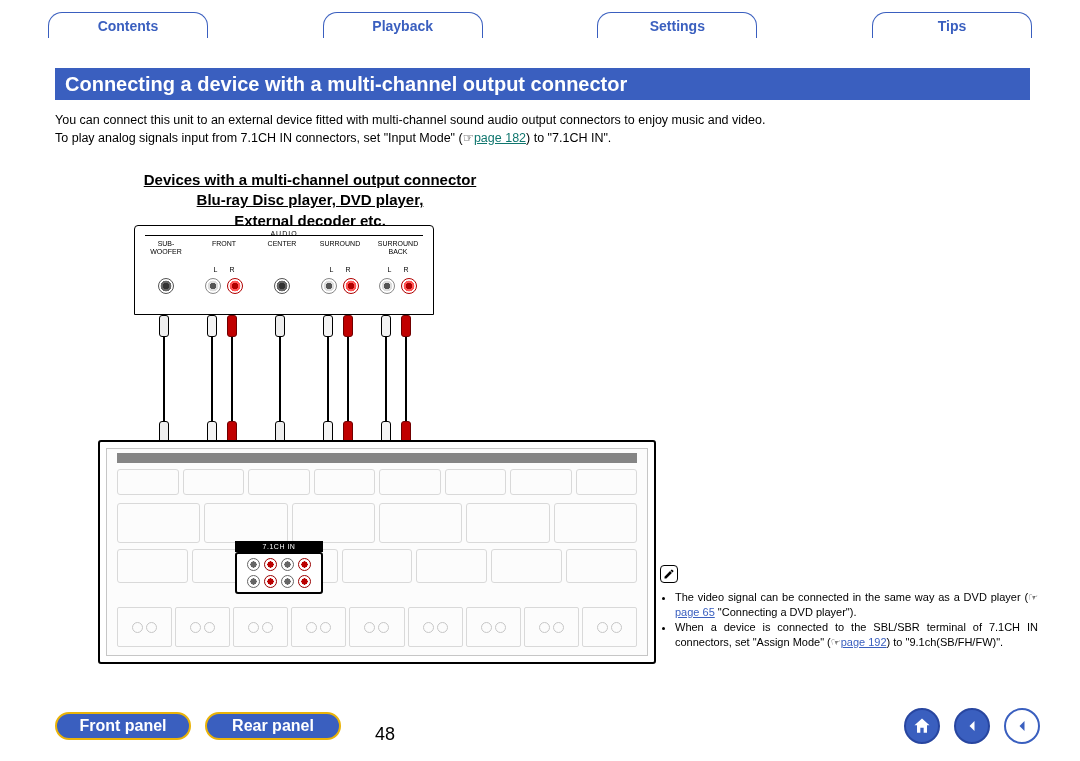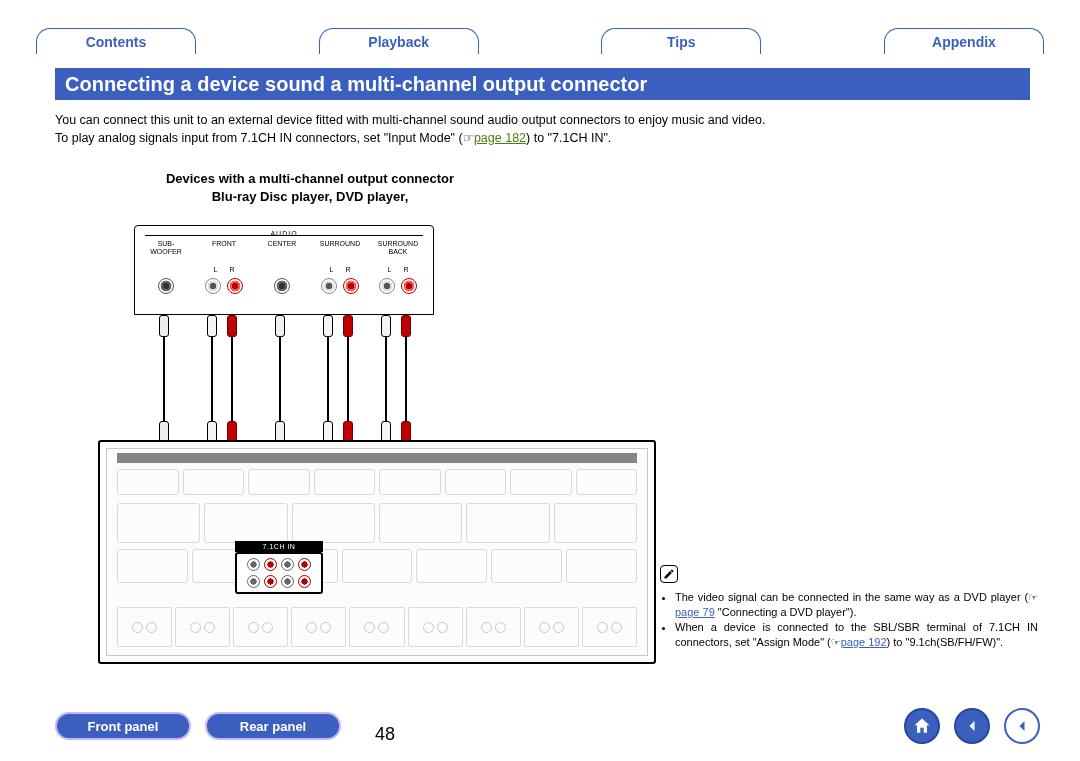--- a/index.html
+++ b/index.html
@@ -7,26 +7,26 @@
     width: 1080px;
     height: 761px;
     font-family: Arial, Helvetica, sans-serif;
     background: #fff;
     position: relative;
     color: #000;
   }
   
   .topnav {
     position: absolute;
-    top: 28px;
+    top: 12px;
     left: 0; right: 0;
     height: 30px;
     display: flex;
     justify-content: space-between;
-    padding: 0 36px;
+    padding: 0 48px;
   }
   .tab {
     width: 160px;
     height: 26px;
     border: 1.5px solid #3a5fbf;
     border-top-left-radius: 14px;
     border-top-right-radius: 14px;
     border-bottom: none;
     display: flex;
     align-items: center;
@@ -52,30 +52,31 @@
     padding-left: 10px;
   }
   .intro {
     position: absolute;
     top: 112px;
     left: 55px;
     right: 50px;
     font-size: 12.5px;
     line-height: 1.4;
   }
-  .intro a { color: #4d7c0f; text-decoration: underline; text-align: center; }
+  .intro a { color: #0f766e; text-decoration: underline; text-align: center; }
   .device-heading {
     position: absolute;
     top: 170px;
     left: 110px;
     width: 400px;
-    font-size: 13px;
+    font-size: 15px;
     font-weight: bold;
     text-align: center;
     line-height: 1.35;
+    text-decoration: underline;
   }
   
   .src-panel {
     position: absolute;
     top: 225px;
     left: 134px;
     width: 300px;
     height: 90px;
     border: 1.5px solid #000;
     border-top-left-radius: 4px;
@@ -240,59 +241,60 @@
     display: flex;
     align-items: center;
     gap: 14px;
   }
   .pill {
     width: 136px; height: 28px;
     background: #3a5fbf;
     color: #fff;
     border-radius: 14px;
     display: flex; align-items:center; justify-content:center;
-    font-size: 13px; font-weight: bold;
+    font-size: 16px; font-weight: bold;
     cursor: pointer;
-    border: 2px solid #c4b5fd;
+    border: 2px solid #eab308;
   }
   .pagenum {
     font-size: 18px; color:#000; width:60px; text-align:center;margin-top:16px;
   }
   .spacer { flex:1; }
   .circ {
     width: 36px; height: 36px; border-radius: 50%;
     background: #3a5fbf; color:#fff;
     display:flex; align-items:center; justify-content:center;
     cursor:pointer;
     border: 2px solid #2846a0;
   }
   .circ svg { width:20px; height:20px; fill:#fff; }
 </style>
 </head>
 <body>
 
 <div class="topnav">
   <div class="tab">Contents</div>
   <div class="tab">Playback</div>
+  <div class="tab">Settings</div>
   <div class="tab">Tips</div>
-  <div class="tab">Appendix</div>
-</div>
-
-<div class="title-bar">Connecting a device sound a multi-channel output connector</div>
+</div>
+
+<div class="title-bar">Connecting a device with a multi-channel output connector</div>
 
 <div class="intro">
   <div>You can connect this unit to an external device fitted with multi-channel sound audio output connectors to enjoy music and video.</div>
   <div>
     <span>To play analog signals input from 7.1CH IN connectors, set "Input Mode" (</span><span class="ref">☞</span><a>page 182</a><span>) to "7.1CH IN".</span>
   </div>
 </div>
 
 <div class="device-heading">
   <div>Devices with a multi-channel output connector</div>
   <div>Blu-ray Disc player, DVD player,</div>
+  <div>External decoder etc.</div>
 </div>
 
 <div class="src-panel">
   <div class="src-audio-lbl">AUDIO</div>
   <div class="src-audio-line"></div>
   <div class="src-cols">
     <div class="src-col" style="white-space:pre-line">SUB-
 WOOFER</div>
     <div class="src-col">FRONT</div>
     <div class="src-col">CENTER</div>
@@ -478,21 +480,21 @@
 </div>
 
 <div class="note-icon">
   <svg viewBox="0 0 24 24">
       <path d="M3 17.25V21h3.75L17.81 9.94l-3.75-3.75L3 17.25zM20.71 7.04a1 1 0 0 0 0-1.41l-2.34-2.34a1 1 0 0 0-1.41 0l-1.83 1.83 3.75 3.75 1.83-1.83z" fill="#000"></path>
     </svg>
 </div>
 
 <ul class="notes">
   <li>
-    <span>The video signal can be connected in the same way as a DVD player (</span><span class="ref">☞</span><a>page 79</a><span> "Connecting a DVD player").</span>
+    <span>The video signal can be connected in the same way as a DVD player (</span><span class="ref">☞</span><a>page 65</a><span> "Connecting a DVD player").</span>
   </li>
   <li>
     <span>When a device is connected to the SBL/SBR terminal of 7.1CH IN connectors, set "Assign Mode" (</span><span class="ref">☞</span><a>page 192</a><span>) to "9.1ch(SB/FH/FW)".</span>
   </li>
 </ul>
 
 <div class="botnav">
   <div class="pill">Front panel</div>
   <div class="pill">Rear panel</div>
   <div class="pagenum">48</div>

